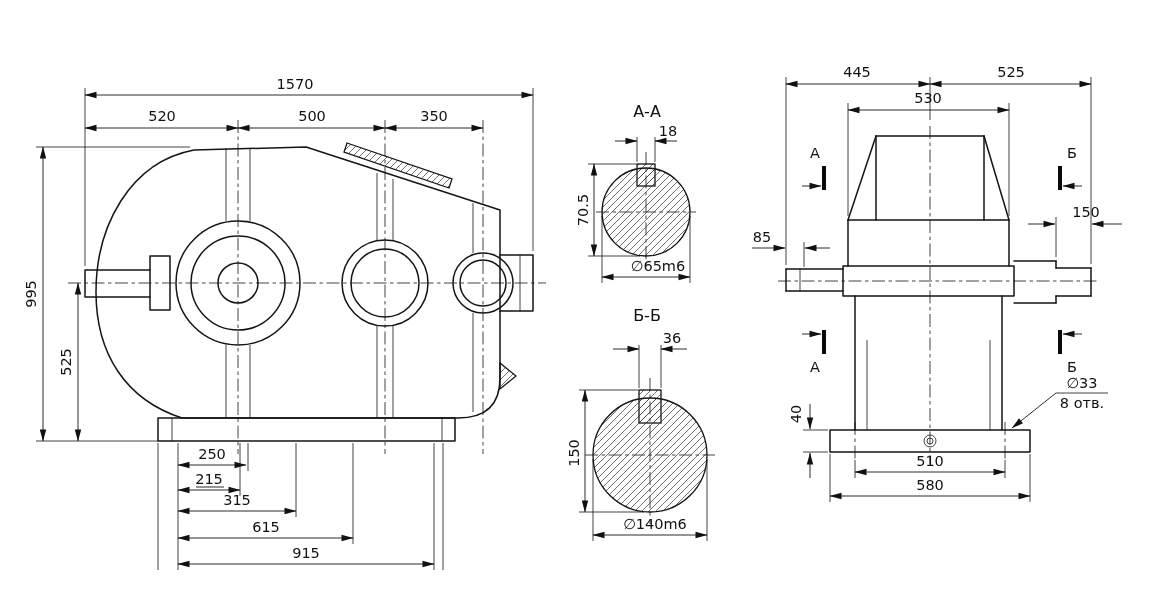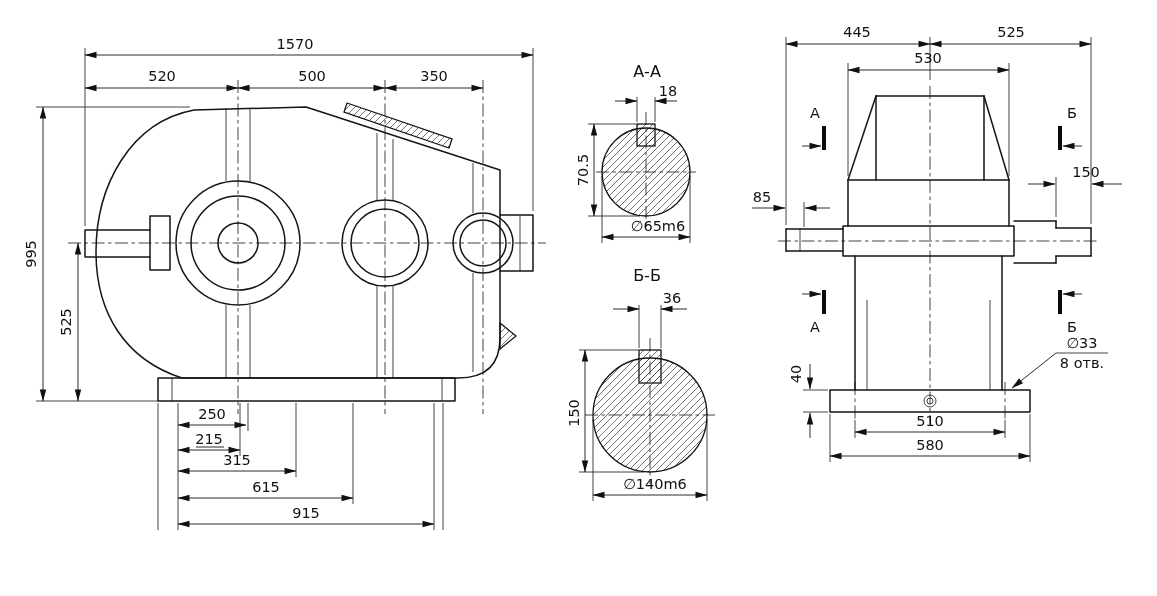--- a/index.html
+++ b/index.html
@@ -1,16 +1,16 @@
 <!DOCTYPE html>
 <html><head>
 <meta charset="utf-8">
 <style>
   html,body{margin:0;padding:0;background:#ffffff;}
-  .page{width:1157px;height:530px;background:#fff;position:relative;overflow:hidden;}
+  .page{width:1157px;height:530px;background:#fff;position:relative;overflow:hidden;margin-top:40px;}
   svg{display:block;}
   .ol{stroke:#151515;stroke-width:1.5;fill:none;stroke-linejoin:round;stroke-linecap:round;}
   .tn{stroke:#151515;stroke-width:.8;fill:none;}
   .cl{stroke:#151515;stroke-width:.8;fill:none;stroke-dasharray:13 3.5 3.5 3.5;}
   .dm{stroke:#151515;stroke-width:.9;fill:none;}
   .hp{fill:url(#hatch);stroke:#151515;stroke-width:1.3;}
   .tk{stroke:#0a0a0a;stroke-width:4;fill:none;}
   text{font-family:"DejaVu Sans","Liberation Sans",sans-serif;fill:#111;}
   .dt{font-size:14.5px;text-anchor:middle;}
   .st{font-size:16px;text-anchor:middle;}

